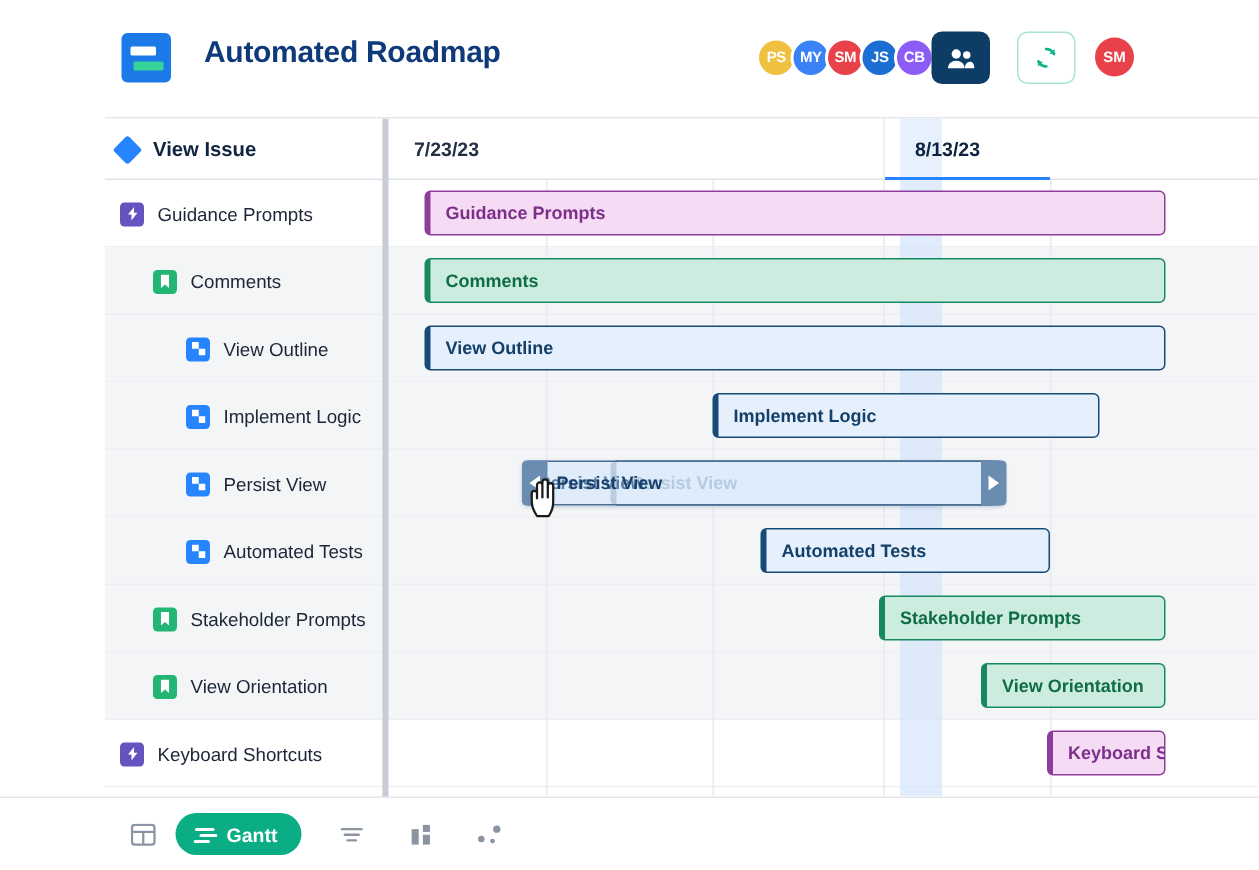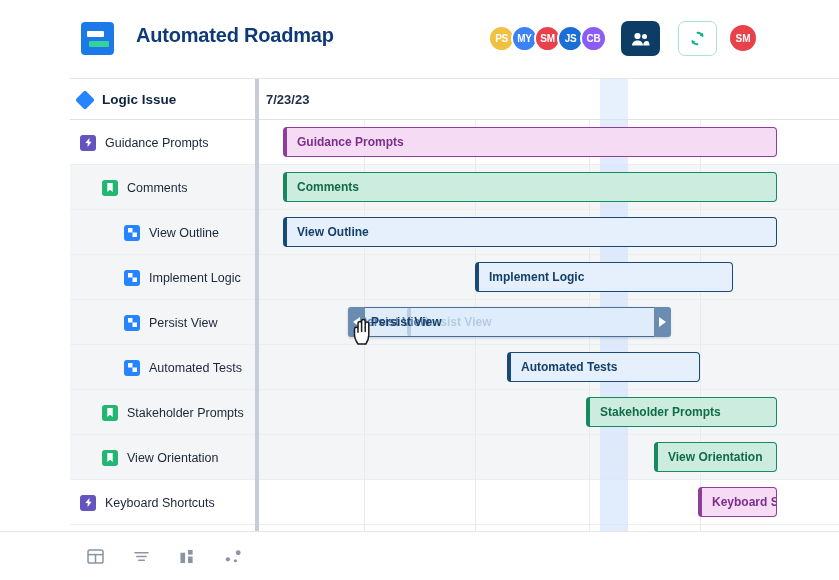--- a/index.html
+++ b/index.html
@@ -109,21 +109,21 @@
     margin-right: 10px;
   }
   .jira-head-label {
     font-size: 13.5px; font-weight: bold; color: #0d2340;
   }
   .datecell {
     position: absolute; top: 0; height: 41px;
     display: flex; align-items: center;
     font-size: 13px; font-weight: bold; color: #233045;
     border-left: 1px solid #e8eaee;
-    padding-left: 10px;
+    padding-left: 20px;
   }
   .datecell.active { color: #0d2340; }
   .datecell .underline {
     position: absolute; left: 0; bottom: -1px; width: 100%; height: 3px;
     background: #2684ff;
   }
 
   
   .gridbody {
     position: absolute; left: 0; top: 41px;
@@ -259,21 +259,21 @@
 <div id="app">
 
   <div class="header">
     <div class="app-icon">
       <div class="bar-w"></div>
       <div class="bar-g"></div>
     </div>
     <div class="app-title">Automated Roadmap</div>
 
     <div class="avatars" id="avatar-group">
-        <div class="avatar" style="background: rgb(240, 192, 64);">PS</div>
+        <div class="avatar" style="background: rgb(240, 192, 64); margin-left: 16px;">PS</div>
         <div class="avatar" style="background: #3b82f6;">MY</div>
         <div class="avatar" style="background: rgb(232, 65, 74);">SM</div>
         <div class="avatar" style="background: rgb(27, 111, 212); text-align: center;">JS</div>
         <div class="avatar" style="background: #8b5cf6; text-align: center;">CB</div>
       </div>
 
     <div class="btn-people">
       <svg width="19" height="14" viewBox="0 0 19 14">
         <circle cx="6.5" cy="4" r="3.1" fill="#fff"></circle>
         <circle cx="13.5" cy="4.6" r="2.5" fill="#fff"></circle>
@@ -292,25 +292,29 @@
     </div>
 
     <div class="avatar-me" id="me-avatar" style="background: rgb(232, 65, 74);">SM</div>
   </div>
 
   <div class="gantt">
 
     <div class="colhead" id="colhead">
       <div class="jira-head">
         <div class="diamond"></div>
-        <span class="jira-head-label">Logic Issue</span>
+        <span class="jira-head-label">View Issue</span>
       </div>
     <div class="todayband-head" style="left: 530px;"></div>
         <div class="datecell" style="left: 185px; width: 109px;">
           <span>7/23/23</span>
+        </div>
+        <div class="datecell active" style="left: 519px; width: 111px;">
+          <span>8/13/23</span>
+          <div class="underline"></div>
         </div>
       </div>
 
     <div class="gridbody" id="gridbody">
         <div class="row plain" style="top: 0px;">
           <div class="rowlabel" style="padding-left: 10px;">
             <div class="ticon epic">
               <svg width="9" height="9" viewBox="0 0 10 10">
                 <path d="M6 0L1.5 5.6h2.6L4 10 8.5 4.2H5.9z" fill="#fff"></path>
               </svg>
@@ -460,20 +464,30 @@
   <div class="footer" id="footer">
       <div class="f-icon" style="margin-left: 83px;">
         <span style="display: flex;">
           <svg width="17" height="15" viewBox="0 0 18 16">
             <rect x="1" y="1" width="16" height="14" rx="2" fill="none" stroke="currentColor" stroke-width="1.6"></rect>
             <line x1="1" y1="6" x2="17" y2="6" stroke="currentColor" stroke-width="1.6"></line>
             <line x1="9" y1="6" x2="9" y2="15" stroke="currentColor" stroke-width="1.6"></line>
           </svg>
         </span>
       </div>
+      <div class="gantt-pill" style="margin-left: 10px; background: rgb(11, 173, 133);">
+        <span style="display: flex;">
+          <svg width="16" height="13" viewBox="0 0 16 13">
+            <line x1="2" y1="3" x2="13" y2="3" stroke="#fff" stroke-width="2" stroke-linecap="round"></line>
+            <line x1="5" y1="7" x2="15" y2="7" stroke="#fff" stroke-width="2" stroke-linecap="round"></line>
+            <line x1="1" y1="11" x2="10" y2="11" stroke="#fff" stroke-width="2" stroke-linecap="round"></line>
+          </svg>
+        </span>
+        <span>Gantt</span>
+      </div>
       <div class="f-icon" style="margin-left: 22px;">
         <span style="display: flex;">
           <svg width="17" height="13" viewBox="0 0 18 14">
             <line x1="2" y1="3" x2="16" y2="3" stroke="currentColor" stroke-width="1.7" stroke-linecap="round"></line>
             <line x1="4" y1="7" x2="14" y2="7" stroke="currentColor" stroke-width="1.7" stroke-linecap="round"></line>
             <line x1="6" y1="11" x2="12" y2="11" stroke="currentColor" stroke-width="1.7" stroke-linecap="round"></line>
           </svg>
         </span>
       </div>
       <div class="f-icon" style="margin-left: 22px;">

